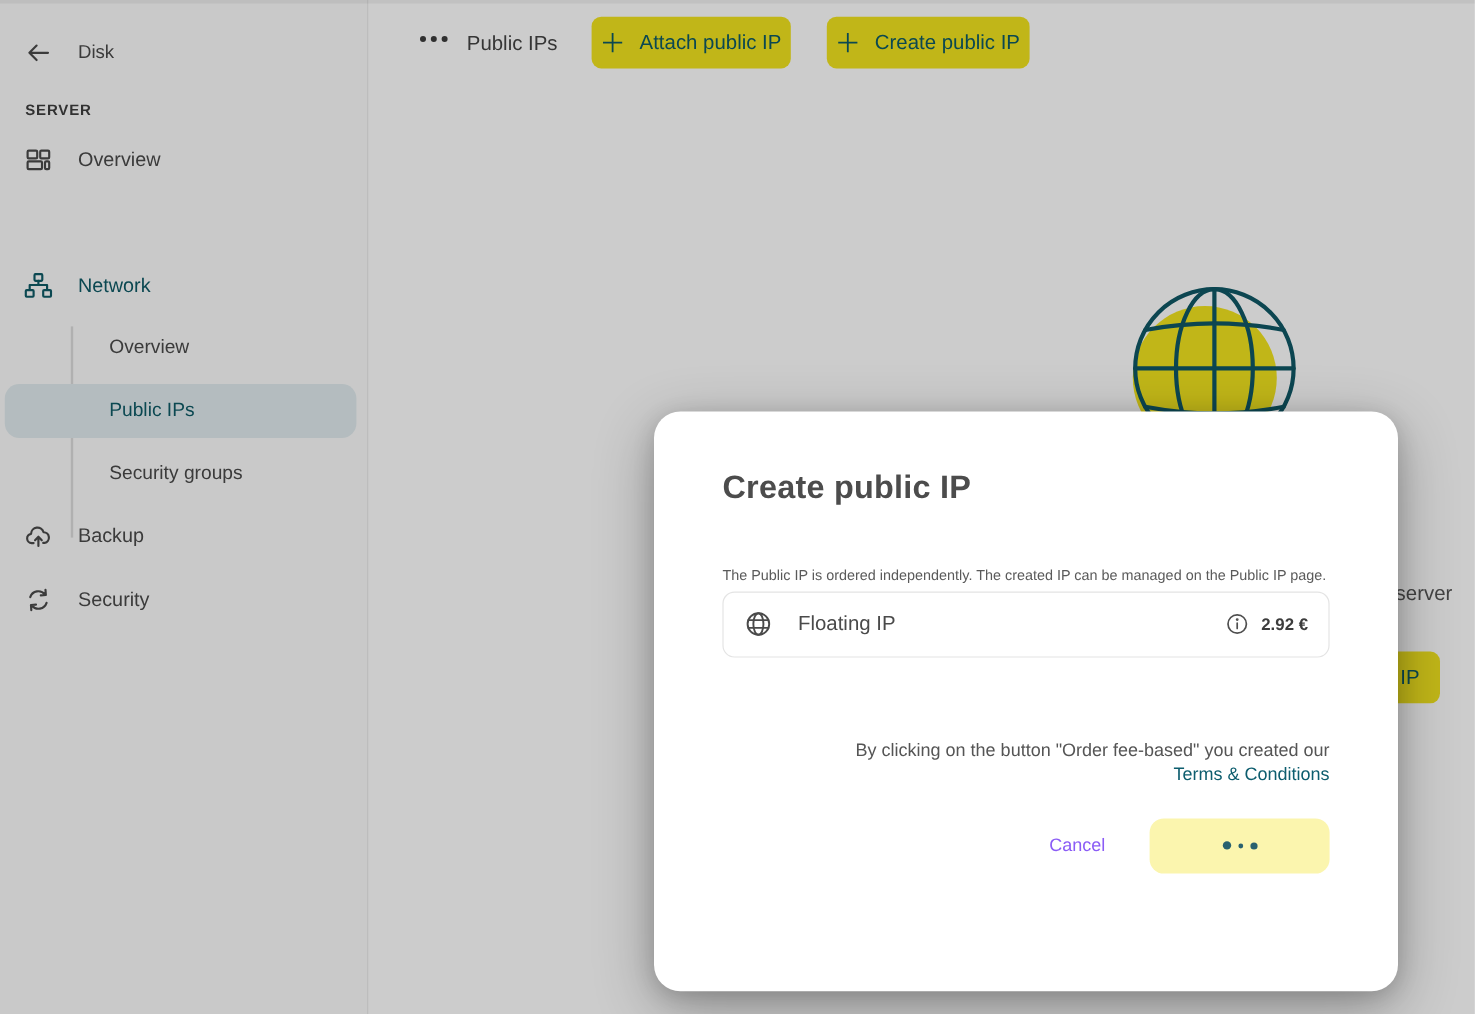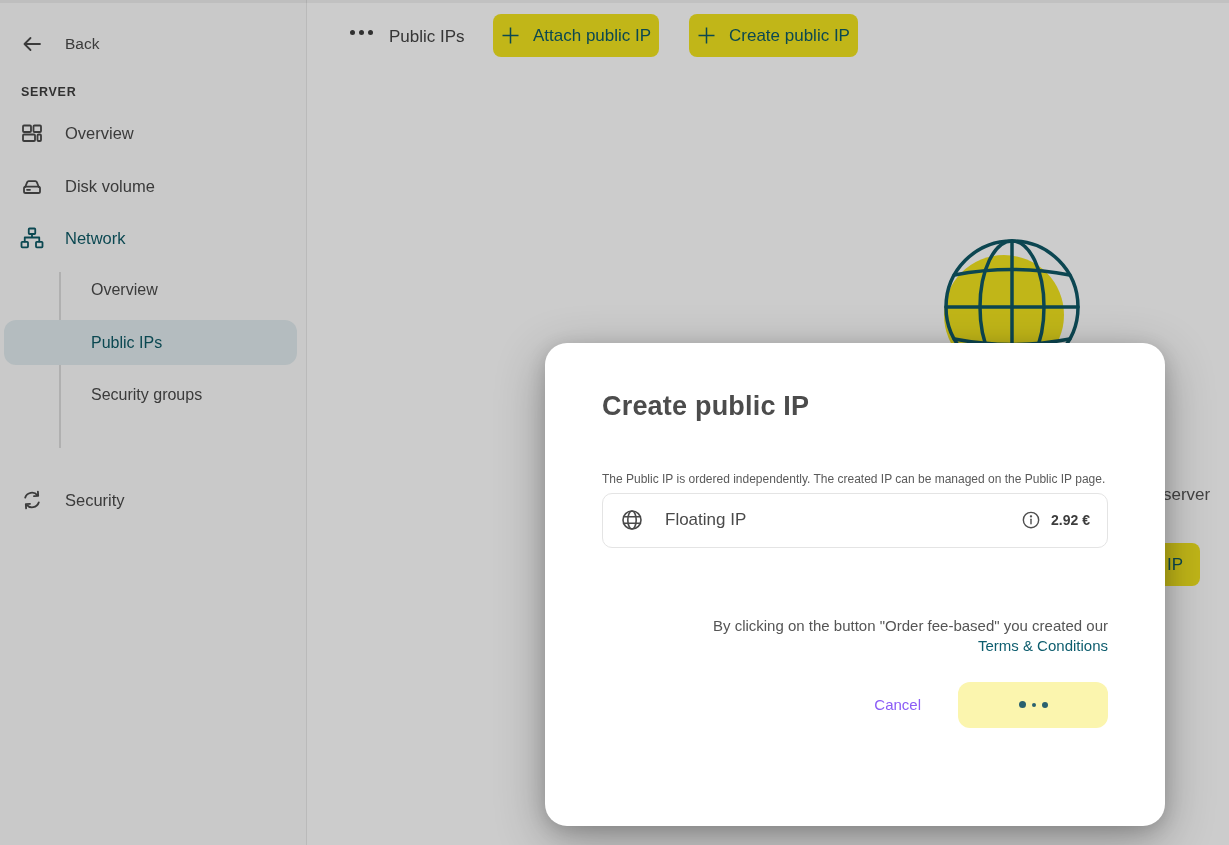--- a/index.html
+++ b/index.html
@@ -128,47 +128,37 @@
 </head>
 <body>
 
 <nav class="sidebar">
   <div class="srow row-back">
     <span class="ic">
       <svg class="icon" width="24" height="24" viewBox="0 0 24 24">
         <path d="M20 12 H4.5 M10.5 6 l-6 6 6 6"></path>
       </svg>
     </span>
-    <span class="lbl">Back</span>
+    <span class="lbl">Disk</span>
   </div>
 
   <div class="section-label">SERVER</div>
 
   <div class="srow row-overview">
     <span class="ic">
       <svg class="icon" width="24" height="24" viewBox="0 0 24 24">
         <rect x="3" y="4.5" width="8" height="6.5" rx="1"></rect>
         <rect x="13.5" y="4.5" width="7.5" height="6.5" rx="1"></rect>
         <rect x="3" y="13.5" width="12" height="6.5" rx="1"></rect>
         <rect x="17.5" y="13.5" width="3.5" height="6.5" rx="1"></rect>
       </svg>
     </span>
     <span class="lbl">Overview</span>
   </div>
 
-  <div class="srow row-disk">
-    <span class="ic">
-      <svg class="icon" width="24" height="24" viewBox="0 0 24 24">
-        <path d="M5.2 13 l2-4.8 a1.6 1.6 0 0 1 1.5-1 h6.6 a1.6 1.6 0 0 1 1.5 1 l2 4.8"></path>
-        <rect x="4" y="12.6" width="16" height="6.4" rx="1.6"></rect>
-        <path d="M7 15.8 h3"></path>
-      </svg>
-    </span>
-    <span class="lbl">Disk volume</span>
-  </div>
 
   <div class="srow row-network">
     <span class="ic">
       <svg class="icon teal" width="24" height="24" viewBox="0 0 24 24">
         <rect x="8.75" y="2.5" width="6.5" height="5.5" rx="0.8"></rect>
         <path d="M12 8 v3.5 M4.75 11.5 h14.5 M4.75 11.5 v4 M19.25 11.5 v4"></path>
         <rect x="1.5" y="15.8" width="6.5" height="5.5" rx="0.8"></rect>
         <rect x="16" y="15.8" width="6.5" height="5.5" rx="0.8"></rect>
       </svg>
     </span>
@@ -181,20 +171,29 @@
   <div class="subrow sub-overview">
     <span class="lbl">Overview</span>
   </div>
   <div class="subrow sub-publicips">
     <span class="lbl">Public IPs</span>
   </div>
   <div class="subrow sub-security">
     <span class="lbl">Security groups</span>
   </div>
 
+  <div class="srow row-backup">
+    <span class="ic">
+      <svg class="icon" width="24" height="24" viewBox="0 0 24 24">
+        <path d="M8 17.6 H6.4 a3.9 3.9 0 0 1 -0.5 -7.75 a5.3 5.3 0 0 1 10.4 -1.3 a4.5 4.5 0 0 1 0.9 8.9 H16"></path>
+        <path d="M12 20 v-7.4 M9.2 15.2 L12 12.3 l2.8 2.9"></path>
+      </svg>
+    </span>
+    <span class="lbl">Backup</span>
+  </div>
 
   <div class="srow row-updates">
     <span class="ic">
       <svg class="icon" width="24" height="24" viewBox="0 0 24 24">
         <path d="M5.2 9.6 a7.1 7.1 0 0 1 12.3 -2.2 M17.9 3.6 l0.3 4.2 l-4.2 0.3"></path>
         <path d="M18.8 14.4 a7.1 7.1 0 0 1 -12.3 2.2 M6.1 20.4 l-0.3 -4.2 l4.2 -0.3"></path>
       </svg>
     </span>
     <span class="lbl">Security</span>
   </div>

